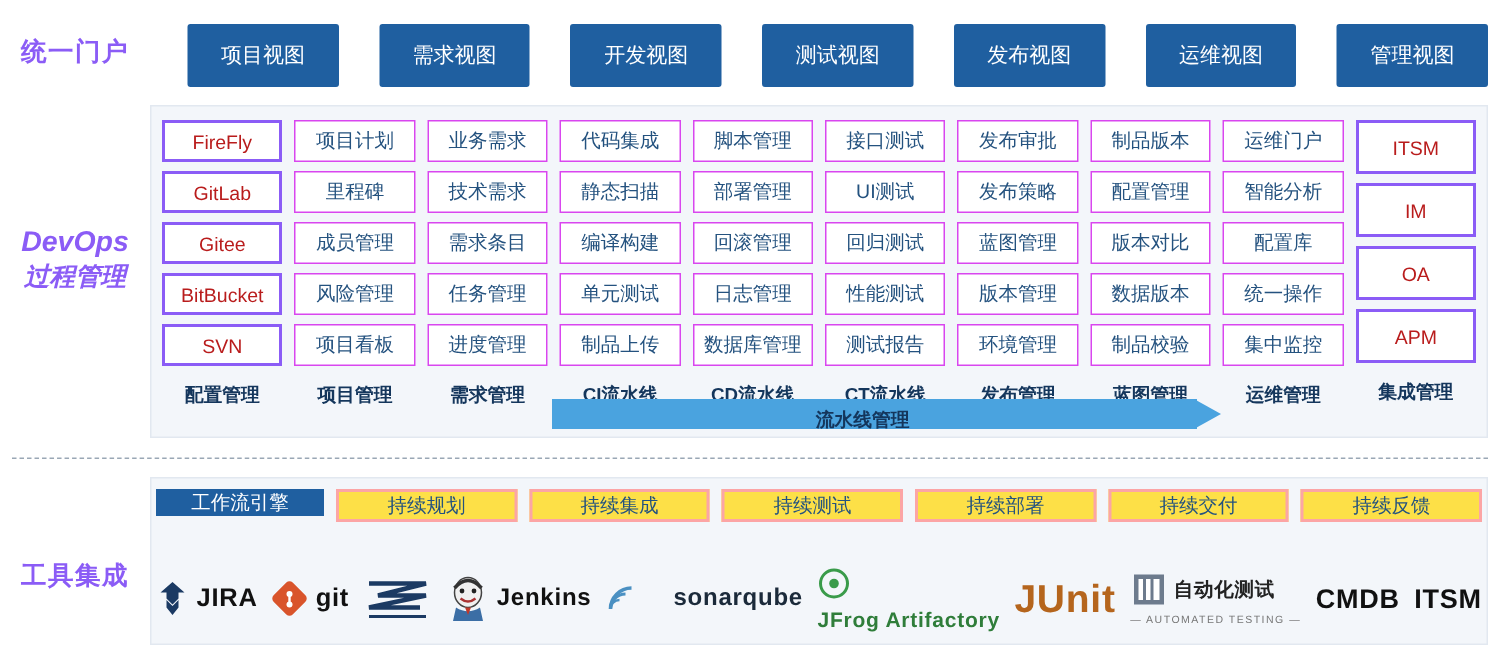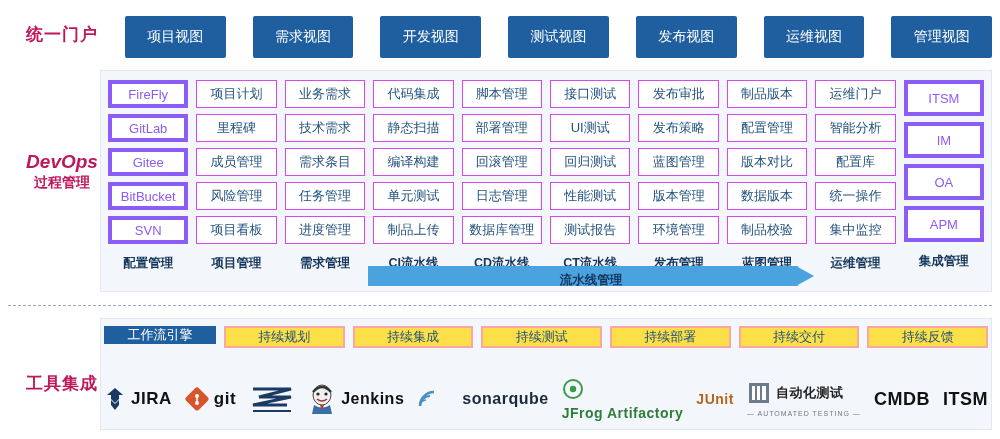--- a/index.html
+++ b/index.html
@@ -15,29 +15,28 @@
     background: #ffffff;
     overflow: hidden;
   }
 
   
   .rail-label {
     position: absolute;
     left: 0;
     width: 100px;
     text-align: center;
-    color: #be185d;
+    color: #8b5cf6;
     font-weight: bold;
     line-height: 1.25;
-    padding-left: 12px;
   }
   #rail-portal { top: 24px; font-size: 17px; letter-spacing: 1px; }
   #rail-devops { top: 150px; font-size: 17px; }
   #rail-devops .en { font-style: italic; font-size: 19px; display: block; }
-  #rail-devops .cn { font-size: 14px; display: block; }
+  #rail-devops .cn { font-size: 17px; display: block; font-style: italic; }
   #rail-tools  { top: 373px; font-size: 17px; letter-spacing: 1px; }
 
   
   #portal-row {
     position: absolute;
     left: 108px;
     top: 16px;
     width: 884px;
     height: 42px;
     display: flex;
@@ -83,22 +82,22 @@
   .cell {
     height: 28px;
     display: flex;
     align-items: center;
     justify-content: center;
     font-size: 13px;
     box-sizing: border-box;
     background: #ffffff;
   }
   .cell.outline-blue {
-    border: 4px solid #8b5cf6;
-    color: #8b5cf6;
+    border: 2px solid #8b5cf6;
+    color: #b91c1c;
   }
   .cell.outline-light {
     border: 1px solid #d946ef;
     color: #24527f;
   }
   .col-title {
     height: 22px;
     display: flex;
     align-items: center;
     justify-content: center;
@@ -126,21 +125,21 @@
   #pipeline-arrow .head {
     position: absolute;
     left: 428px; top: 0;
     width: 0; height: 0;
     border-top: 10px solid transparent;
     border-bottom: 10px solid transparent;
     border-left: 18px solid #4aa3df;
   }
   #pipeline-label {
     position: absolute;
-    left: 368px;
+    left: 352px;
     top: 272px;
     width: 446px;
     text-align: center;
     font-size: 12.5px;
     font-weight: bold;
     color: #14365c;
   }
 
   
   #divider {
@@ -219,21 +218,21 @@
   }
   .logo-text { font-size: 17px; font-weight: bold; letter-spacing: 0.5px; }
   .logo-sub  { font-size: 7px; color: #777; letter-spacing: 1px; display: block; text-align: center; }
   .logo-col { display: flex; flex-direction: column; align-items: flex-start; }
 
   .jira .logo-text { color: #111; }
   .git .logo-text { color: #111; }
   .jenkins .logo-text { color: #111; font-size: 16px; }
   .sonar .logo-text { color: #1b2a3a; font-size: 16px; margin-left: 20px; }
   .jfrog .logo-text { color: #2f7d3a; font-size: 14px; }
-  .junit .logo-text { color: #b5651d; font-size: 14px; }
+  .junit .logo-text { color: #b5651d; font-size: 26px; }
   .auto .logo-text { color: #222; font-size: 13px; }
   .cmdb .logo-text, .itsm .logo-text { font-size: 18px; color: #111; }
 </style>
 </head>
 <body>
 
 <div id="page">
 
   <div class="rail-label" id="rail-portal">统一门户</div>
 

